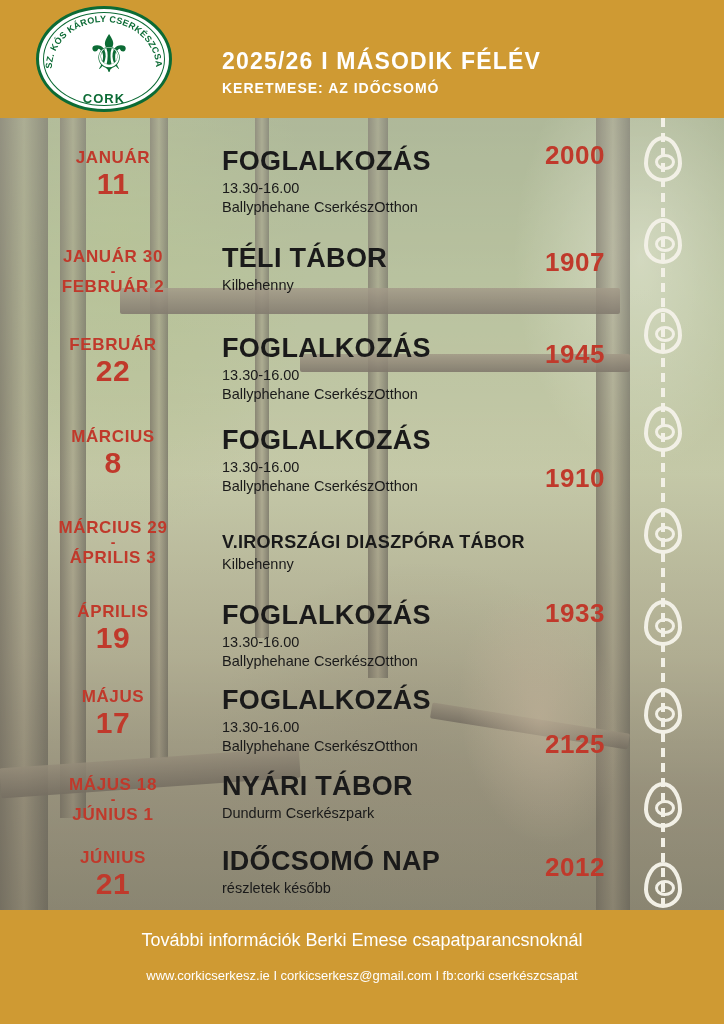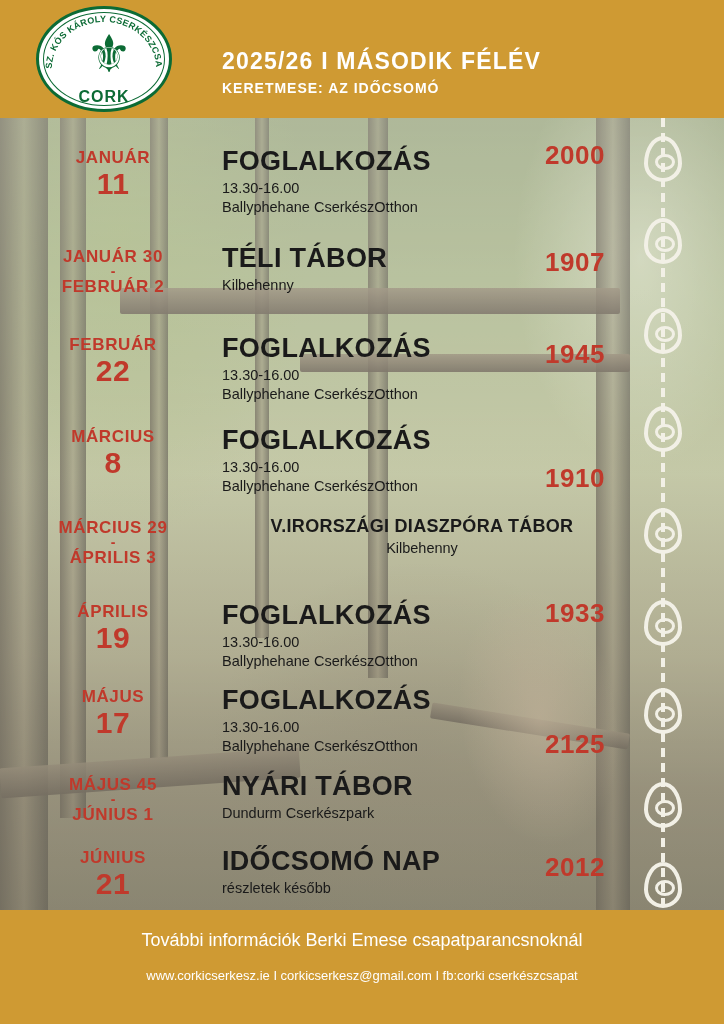--- a/index.html
+++ b/index.html
@@ -75,21 +75,21 @@
     font-size: 52px;
     line-height: 52px;
     color: #0c6b35;
   }
   .logo-bottom {
     position: absolute;
     left: 0;
     bottom: 10px;
     width: 136px;
     text-align: center;
-    font-size: 16px;
+    font-size: 13px;
     font-weight: bold;
     color: #0c6b35;
     letter-spacing: 1px;
   }
 
   .header-title {
     position: absolute;
     left: 222px;
     top: 48px;
     font-size: 23px;
@@ -398,21 +398,21 @@
       </div>
       <div class="year" style="top:38px;">1910</div>
     </div>
 
     <div class="row" style="top:398px;">
       <div class="date" style="top:2px;">
         <span class="d-line">MÁRCIUS 29</span>
         <span class="d-dash">-</span>
         <span class="d-line">ÁPRILIS 3</span>
       </div>
-      <div class="event" style="top:0px; width:400px;text-align:center;">
+      <div class="event" style="top:16px; width:400px;">
         <div class="ev-title small">V.IRORSZÁGI DIASZPÓRA TÁBOR</div>
         <div class="ev-line">Kilbehenny</div>
       </div>
       <div class="year" style="top:0px;"></div>
     </div>
 
     <div class="row" style="top:482px;">
       <div class="date" style="top:2px;">
         <span class="d-line">ÁPRILIS</span>
         <span class="d-big">19</span>
@@ -433,21 +433,21 @@
       <div class="event" style="top:0px;">
         <div class="ev-title">FOGLALKOZÁS</div>
         <div class="ev-line">13.30-16.00</div>
         <div class="ev-line">Ballyphehane CserkészOtthon</div>
       </div>
       <div class="year" style="top:44px;">2125</div>
     </div>
 
     <div class="row" style="top:653px;">
       <div class="date" style="top:4px;">
-        <span class="d-line">MÁJUS 45</span>
+        <span class="d-line">MÁJUS 18</span>
         <span class="d-dash">-</span>
         <span class="d-line">JÚNIUS 1</span>
       </div>
       <div class="event" style="top:0px;">
         <div class="ev-title">NYÁRI TÁBOR</div>
         <div class="ev-line">Dundurm Cserkészpark</div>
       </div>
       <div class="year" style="top:0px;"></div>
     </div>
 

